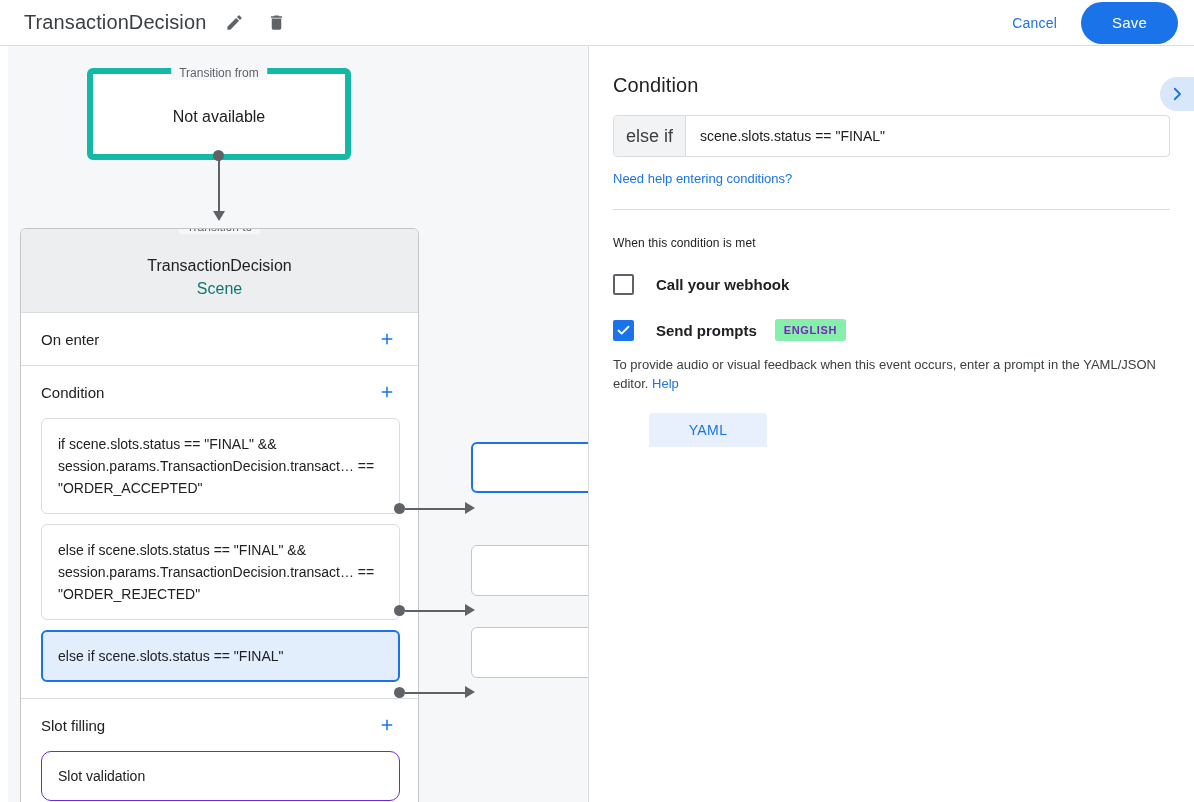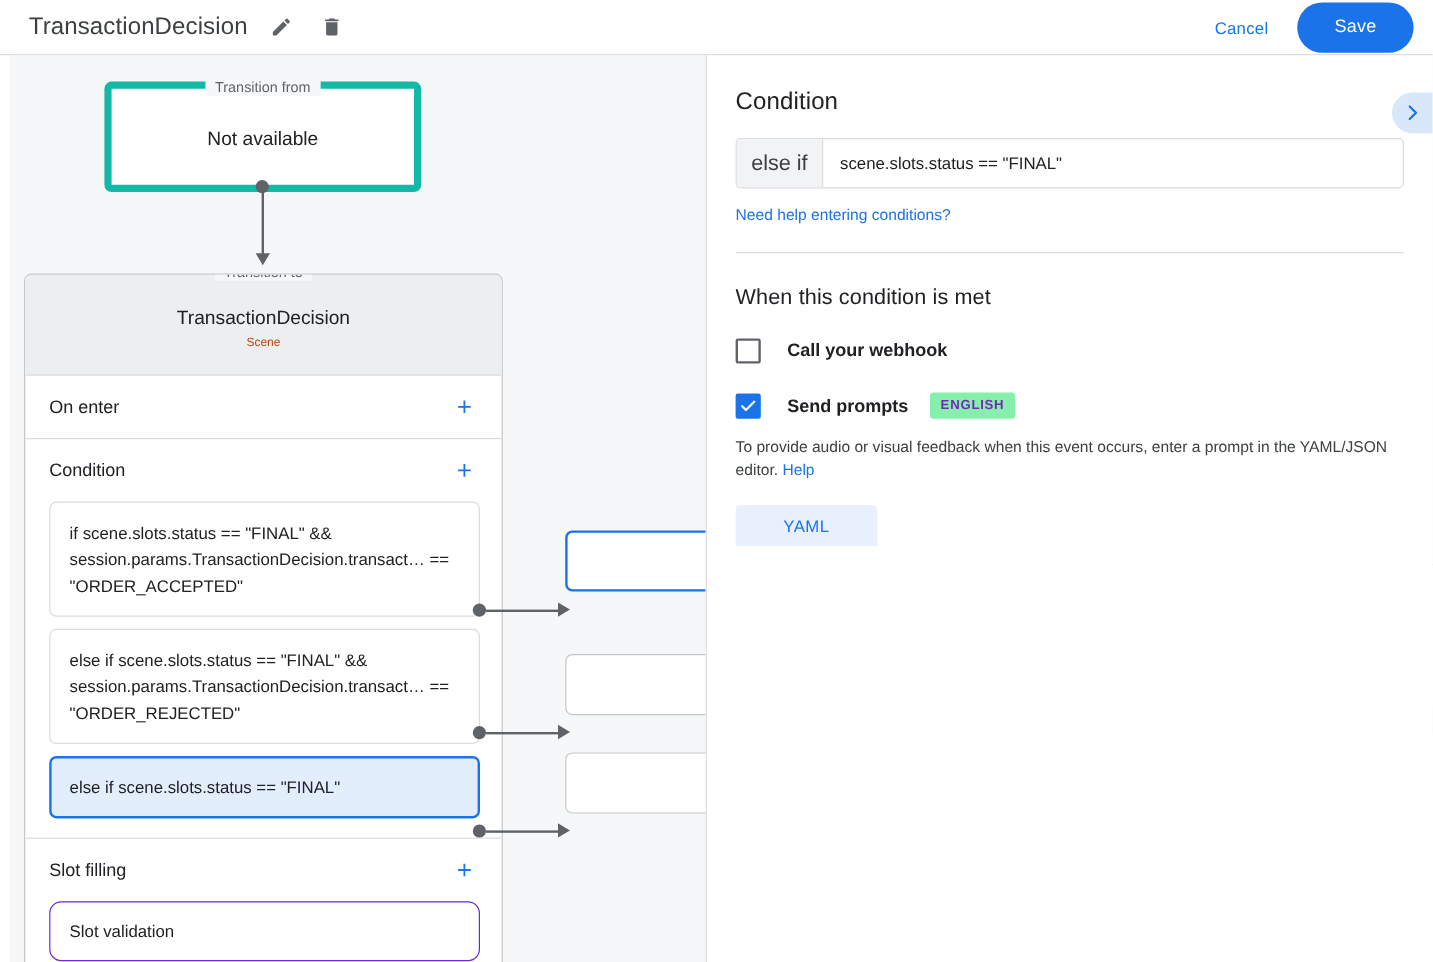--- a/index.html
+++ b/index.html
@@ -183,22 +183,22 @@
     background: #f6f7f9;
     padding: 0 8px;
     font-size: 12px;
     color: #5f6368;
   }
   #scene-card .scene-title {
     font-size: 16px;
     color: #202124;
   }
   #scene-card .scene-sub {
-    font-size: 10px;
-    color: #c2410c;
+    font-size: 16px;
+    color: #0f766e;
     margin-top: 5px;
   }
 
   .section {
     border-bottom: 1px solid #dadce0;
     padding: 0 0 0 0;
   }
   .section:last-child { border-bottom: none; }
   .section-head {
     display: flex;
@@ -360,21 +360,21 @@
   }
   .link {
     color: #1a73e8;
     font-size: 13px;
     text-decoration: none;
     cursor: pointer;
     display: inline-block;
     margin-top: 14px;
   }
   .rp-h2 {
-    font-size: 18px;
+    font-size: 12px;
     color: #202124;
     margin: 26px 0 0 0;
     font-weight: normal;
     letter-spacing: .1px;
   }
   .check-row {
     display: flex;
     align-items: center;
     margin-top: 24px;
   }
@@ -428,20 +428,21 @@
     min-width: 118px;
     height: 34px;
     display: flex;
     align-items: center;
     justify-content: center;
     font-size: 14px;
     color: #5f6368;
     cursor: pointer;
     letter-spacing: .4px;
     border-radius: 4px 4px 0 0;
+    margin-left: 36px;
   }
   .tab.active {
     background: #e8f0fe;
     color: #1a73e8;
   }
 
   .editor {
     position: absolute;
     left: 608px;
     top: 470px;

